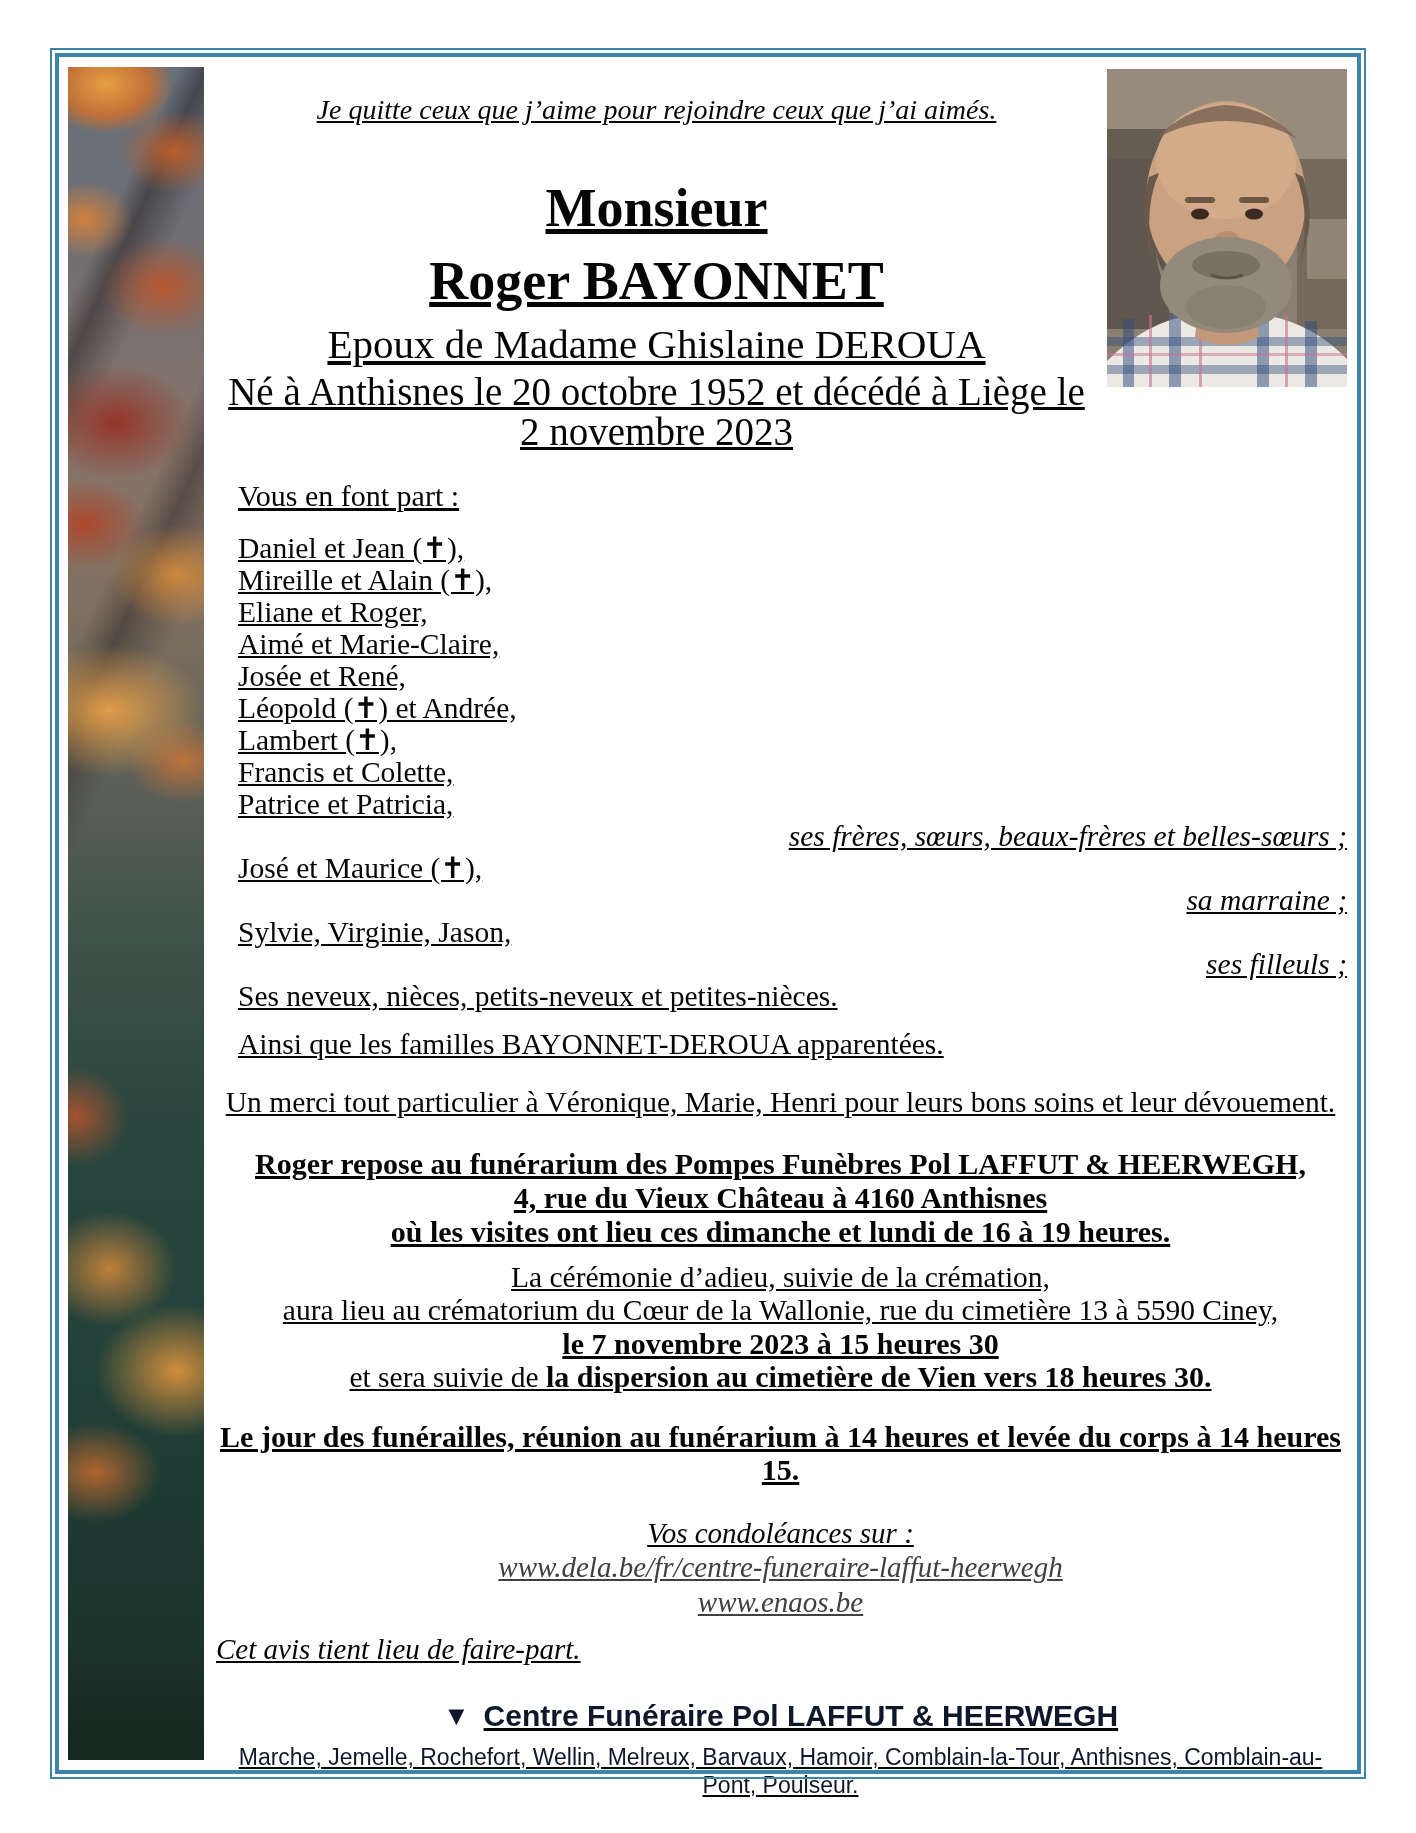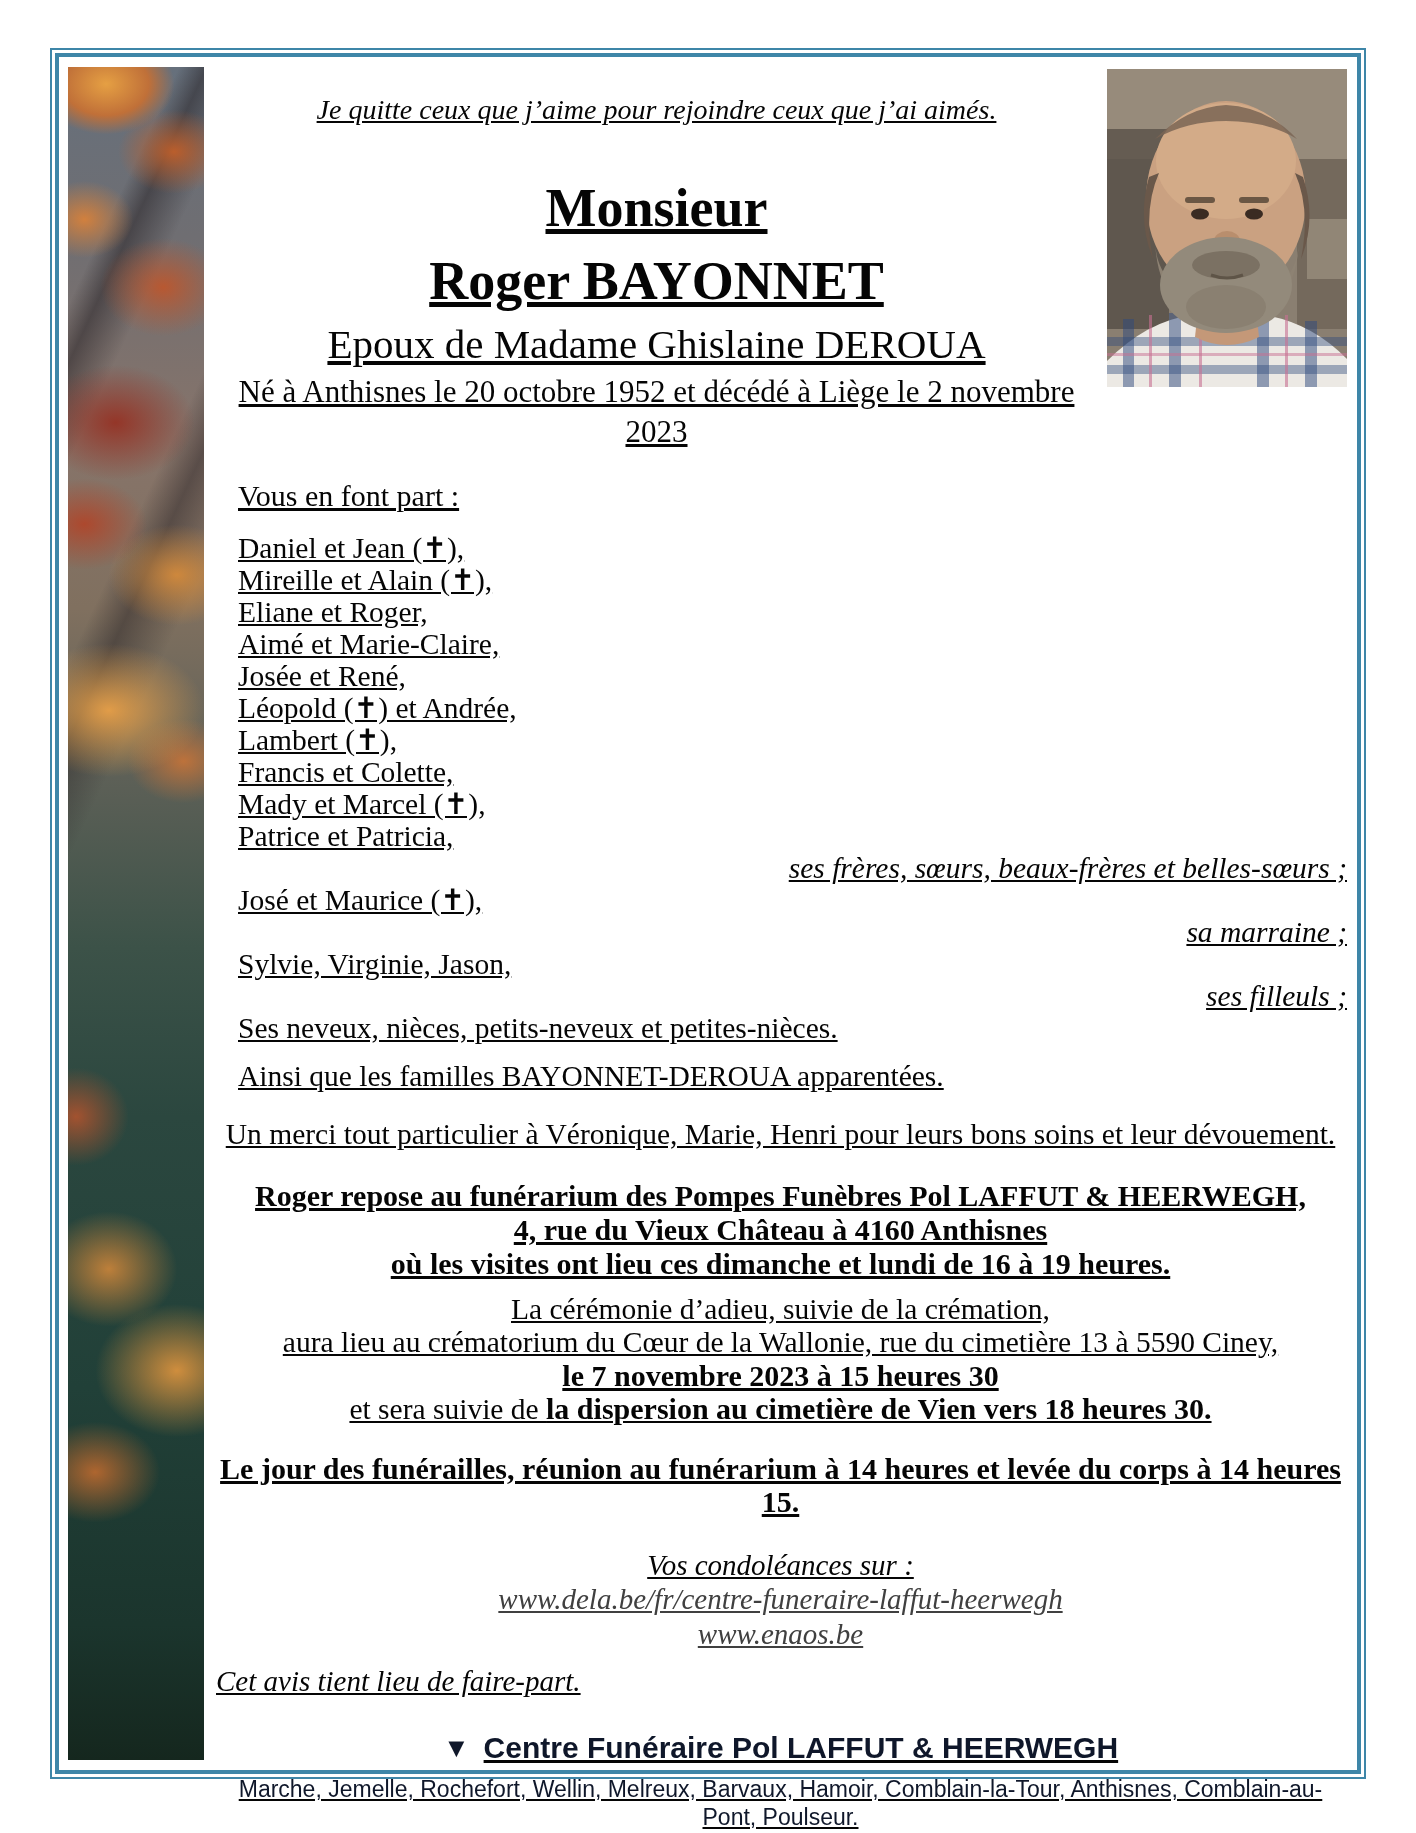--- a/index.html
+++ b/index.html
@@ -36,21 +36,21 @@
       linear-gradient(115deg, rgba(35,30,34,0) 12%, rgba(35,30,34,.5) 15%, rgba(35,30,34,0) 20%, rgba(35,30,34,0) 30%, rgba(35,30,34,.45) 34%, rgba(35,30,34,0) 40%),
       linear-gradient(to bottom,#66707c 0%,#6f6e72 10%,#87746a 22%,#80705f 32%,#5d6057 42%,#3c5248 52%,#2b473f 62%,#214038 78%,#1b352d 92%,#15271e 100%);
   }
   .content{flex:1;padding:0 10px 0 10px;display:flex;flex-direction:column;text-decoration:underline;}
   
   .header-row{display:flex;align-items:flex-start;}
   .header-text{flex:1;text-align:center;min-width:0;}
   .quote{margin-top:36px;font-style:italic;font-size:28px;line-height:34px;}
   .name-heading{font-weight:bold;font-size:54px;line-height:73px;margin-top:45px;}
   .spouse{font-size:41px;line-height:52px;}
-  .dates{font-size:31px;line-height:40px;margin-top:2px;}
+  .dates{font-size:39px;line-height:40px;margin-top:2px;}
   .photo-frame{flex:0 0 auto;width:240px;height:318px;margin:12px 0 0 8px;}
   .photo-frame svg{display:block;width:240px;height:318px;}
   
   .intro{font-size:30px;line-height:32px;margin:28px 0 20px 24px;}
   .mourners{margin-left:24px;font-size:29.5px;line-height:32px;}
   .relation{font-style:italic;text-align:right;font-size:29.5px;line-height:32px;}
   .plain{font-size:29.5px;line-height:32px;margin-left:24px;}
   .families{margin-top:16px;}
   .thanks{margin-top:26px;text-align:center;font-size:29.5px;line-height:33px;}
   .repose{margin-top:28px;text-align:center;font-weight:bold;font-size:30px;line-height:34px;}
@@ -135,21 +135,20 @@
 
     <div class="mourners">
       <div>Daniel et Jean (✝),</div>
       <div>Mireille et Alain (✝),</div>
       <div>Eliane et Roger,</div>
       <div>Aimé et Marie-Claire,</div>
       <div>Josée et René,</div>
       <div>Léopold (✝) et Andrée,</div>
       <div>Lambert (✝),</div>
       <div>Francis et Colette,</div>
-      <div>Mady et Marcel (✝),</div>
       <div>Patrice et Patricia,</div>
     </div>
 
     <div class="relation">ses frères, sœurs, beaux-frères et belles-sœurs ;</div>
     <div class="plain">José et Maurice (✝),</div>
     <div class="relation">sa marraine ;</div>
     <div class="plain">Sylvie, Virginie, Jason,</div>
     <div class="relation">ses filleuls ;</div>
     <div class="plain">Ses neveux, nièces, petits-neveux et petites-nièces.</div>
     <div class="plain families">Ainsi que les familles BAYONNET-DEROUA apparentées.</div>

